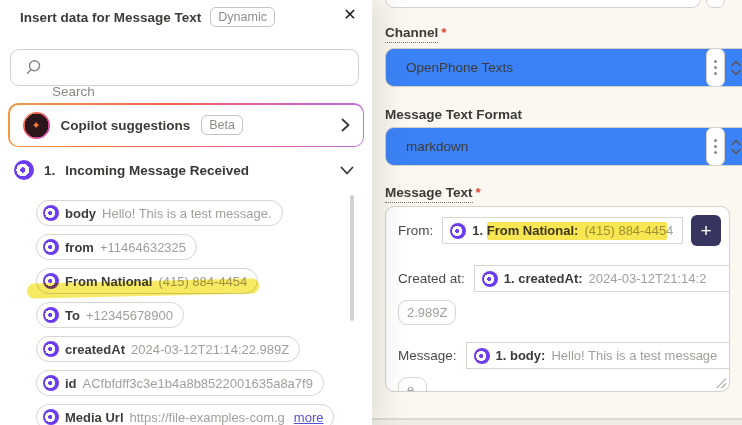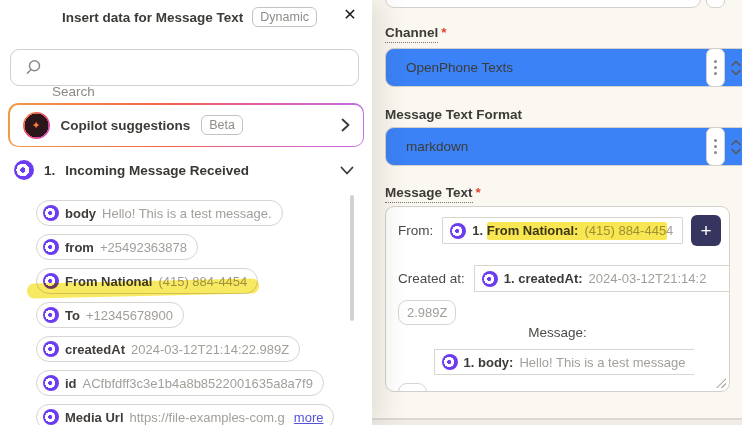--- a/index.html
+++ b/index.html
@@ -62,21 +62,21 @@
     clip-path:polygon(100% 0, 100% 100%, 0 100%); cursor:nwse-resize;
   }
   .bottom-divider { position:absolute; left:0; top:418px; width:370px; height:2px; background:#dcd8d2; }
   .bottom-footer  { position:absolute; left:0; top:420px; width:370px; height:5px; background:#f0ede7; }
 
   
   .left-panel {
     position:absolute; left:0; top:0; width:372px; height:425px; background:#fff;
     box-shadow:10px 0 26px rgba(60,55,50,.13); z-index:5;
   }
-  .panel-header { position:absolute; left:20px; top:7px; display:flex; align-items:center; gap:9px;margin-left:42px; }
+  .panel-header { position:absolute; left:20px; top:7px; display:flex; align-items:center; gap:9px; }
   .panel-title { font-weight:bold; font-size:13.5px; color:#3d3b38; }
   .badge {
     border:1px solid #c6c2be; border-radius:6px; color:#8f8b87;
     font-size:12.5px; padding:2px 7px; background:#fff;
   }
   .close-btn {
     position:absolute; right:11px; top:4px; width:22px; height:22px;
     background:none; border:none; font-size:16px; color:#1b1a19; cursor:pointer; line-height:22px;
   }
   .search-box {
@@ -197,21 +197,21 @@
       <div class="mt-line" style="margin-top:21px;">
         <span class="mt-prefix">Created at:</span>
         <span class="tok clip">
           <span class="op-icon s16"></span>
           <b>1. createdAt:</b>
           <span class="tval">2024-03-12T21:14:2</span>
         </span>
       </div>
       <span class="tok-cont">2.989Z</span>
       
-      <div class="mt-line" style="flex-direction:column;">
+      <div class="mt-line" style="margin-top:17px;">
         <span class="mt-prefix">Message:</span>
         <span class="tok clip">
           <span class="op-icon s16"></span>
           <b>1. body:</b>
           <span class="tval">Hello! This is a test message</span>
         </span>
       </div>
       <span class="tok-cont">e.</span>
 
       <button class="plus-btn">+</button>
@@ -267,21 +267,21 @@
           <span class="op-icon s16"></span>
           <b>body</b>
           <span class="pval">Hello! This is a test message.</span>
         </span>
       </div>
 
       <div class="row-wrap">
         <span class="pill">
           <span class="op-icon s16"></span>
           <b>from</b>
-          <span class="pval">+25492363878</span>
+          <span class="pval">+11464632325</span>
         </span>
       </div>
 
       <div class="row-wrap">
         <span class="pill">
           <span class="op-icon s16"></span>
           <b>From National</b>
           <span class="pval">(415) 884-4454</span>
         </span>
         <span class="hl hl-left"></span>

